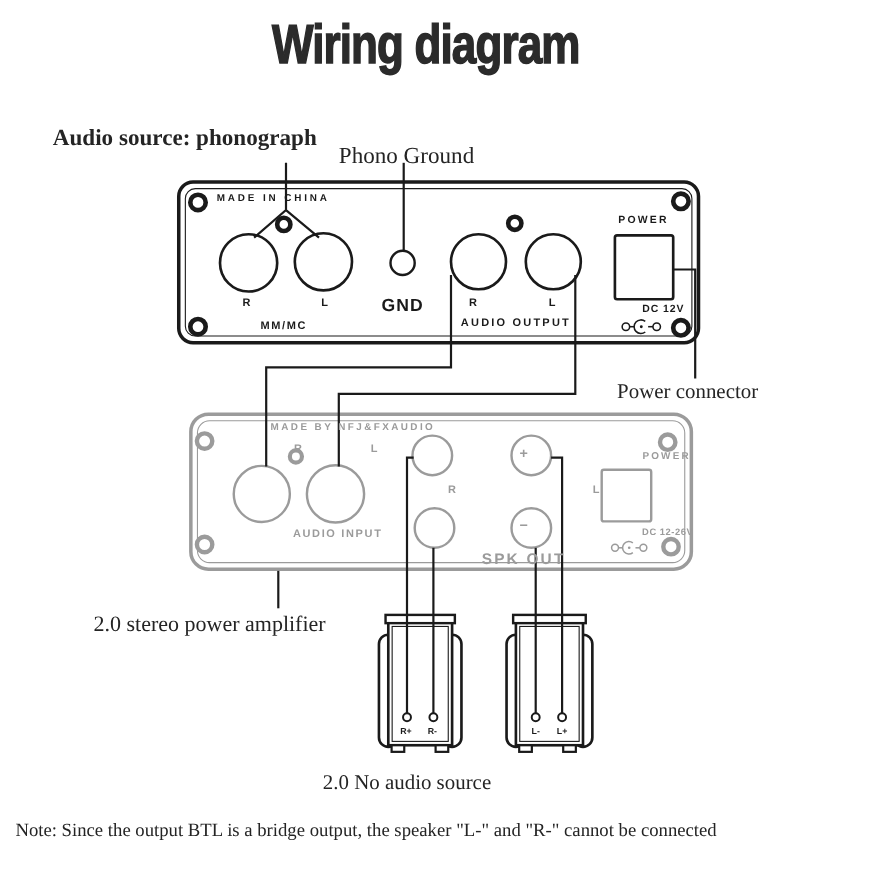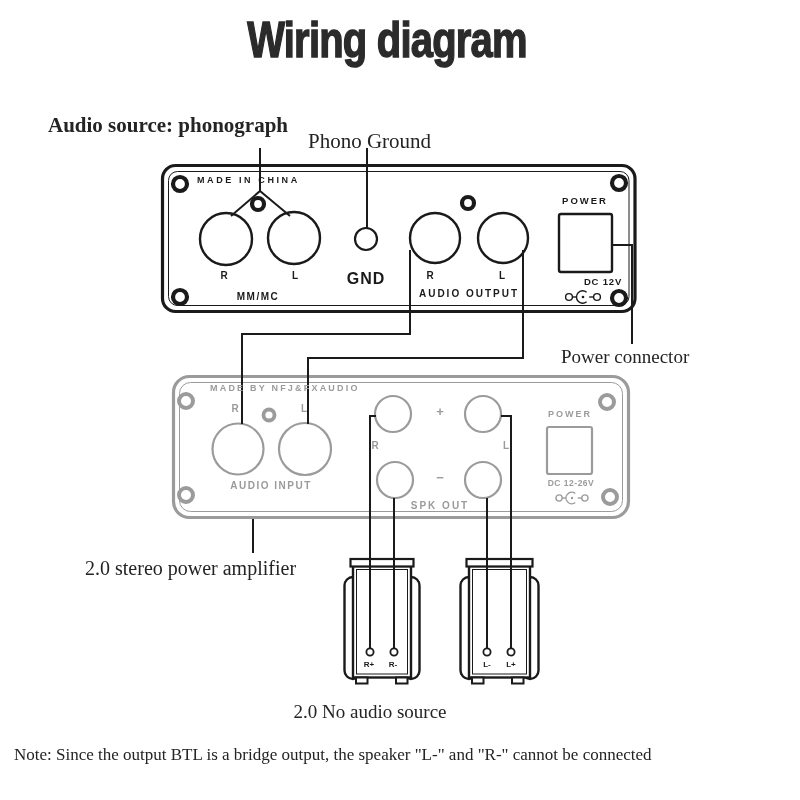--- a/index.html
+++ b/index.html
@@ -3,21 +3,21 @@
 <meta charset="utf-8">
 <style>
   html,body{margin:0;padding:0;background:#ffffff;}
   #stage{position:relative;width:800px;height:800px;background:#fff;overflow:hidden;
          font-family:"Liberation Sans",sans-serif;}
   #diagram-svg{position:absolute;left:0;top:0;}
   .lbl{position:absolute;font-family:"Liberation Serif",serif;color:#242424;
        white-space:nowrap;line-height:1.15;}
   .ptxt{position:absolute;font-family:"Liberation Sans",sans-serif;font-weight:bold;
         color:#1a1a1a;white-space:nowrap;line-height:1;}
-  .gray{color:#9b9b9b;}
+  .gray{color:#9b9b9b;margin-left:36px;}
   .ctr{transform:translateX(-50%);}
   #title{position:absolute;top:15px;left:-13px;width:800px;text-align:center;
          font-family:"Liberation Sans",sans-serif;font-weight:bold;font-size:50px;
          color:#2b2b2b;letter-spacing:-1px;line-height:1;
          transform:scaleX(0.8);transform-origin:50% 0;
          -webkit-text-stroke:1.4px #2b2b2b;}
 </style>
 </head>
 <body>
 
@@ -133,21 +133,21 @@
   <div class="ptxt ctr" style="left:603px;top:277px;font-size:9.5px;letter-spacing:0.8px;">DC 12V</div>
 
   <div class="ptxt gray" style="left:210px;top:384px;font-size:9px;letter-spacing:2.2px;">MADE BY NFJ&amp;FXAUDIO</div>
   <div class="ptxt gray ctr" style="left:235px;top:404px;font-size:10px;">R</div>
   <div class="ptxt gray ctr" style="left:304px;top:404px;font-size:10px;">L</div>
   <div class="ptxt gray ctr" style="left:271px;top:481px;font-size:10px;letter-spacing:1.5px;">AUDIO INPUT</div>
   <div class="ptxt gray ctr" style="left:440px;top:405px;font-size:13px;">+</div>
   <div class="ptxt gray ctr" style="left:440px;top:471px;font-size:13px;">−</div>
   <div class="ptxt gray ctr" style="left:375px;top:441px;font-size:10px;">R</div>
   <div class="ptxt gray ctr" style="left:506px;top:441px;font-size:10px;">L</div>
-  <div class="ptxt gray ctr" style="left:440px;top:501px;font-size:10px;letter-spacing:2px;">SPK OUT</div>
+  <div class="ptxt gray ctr" style="left:440px;top:501px;font-size:14px;letter-spacing:2px;">SPK OUT</div>
   <div class="ptxt gray ctr" style="left:570px;top:410px;font-size:9px;letter-spacing:2px;">POWER</div>
   <div class="ptxt gray ctr" style="left:571px;top:479px;font-size:8.5px;letter-spacing:0.5px;">DC 12-26V</div>
 
   <div class="ptxt ctr" style="left:369px;top:661px;font-size:8px;">R+</div>
   <div class="ptxt ctr" style="left:393px;top:661px;font-size:8px;">R-</div>
   <div class="ptxt ctr" style="left:487px;top:661px;font-size:8px;">L-</div>
   <div class="ptxt ctr" style="left:511px;top:661px;font-size:8px;">L+</div>
 
 </div>
 

